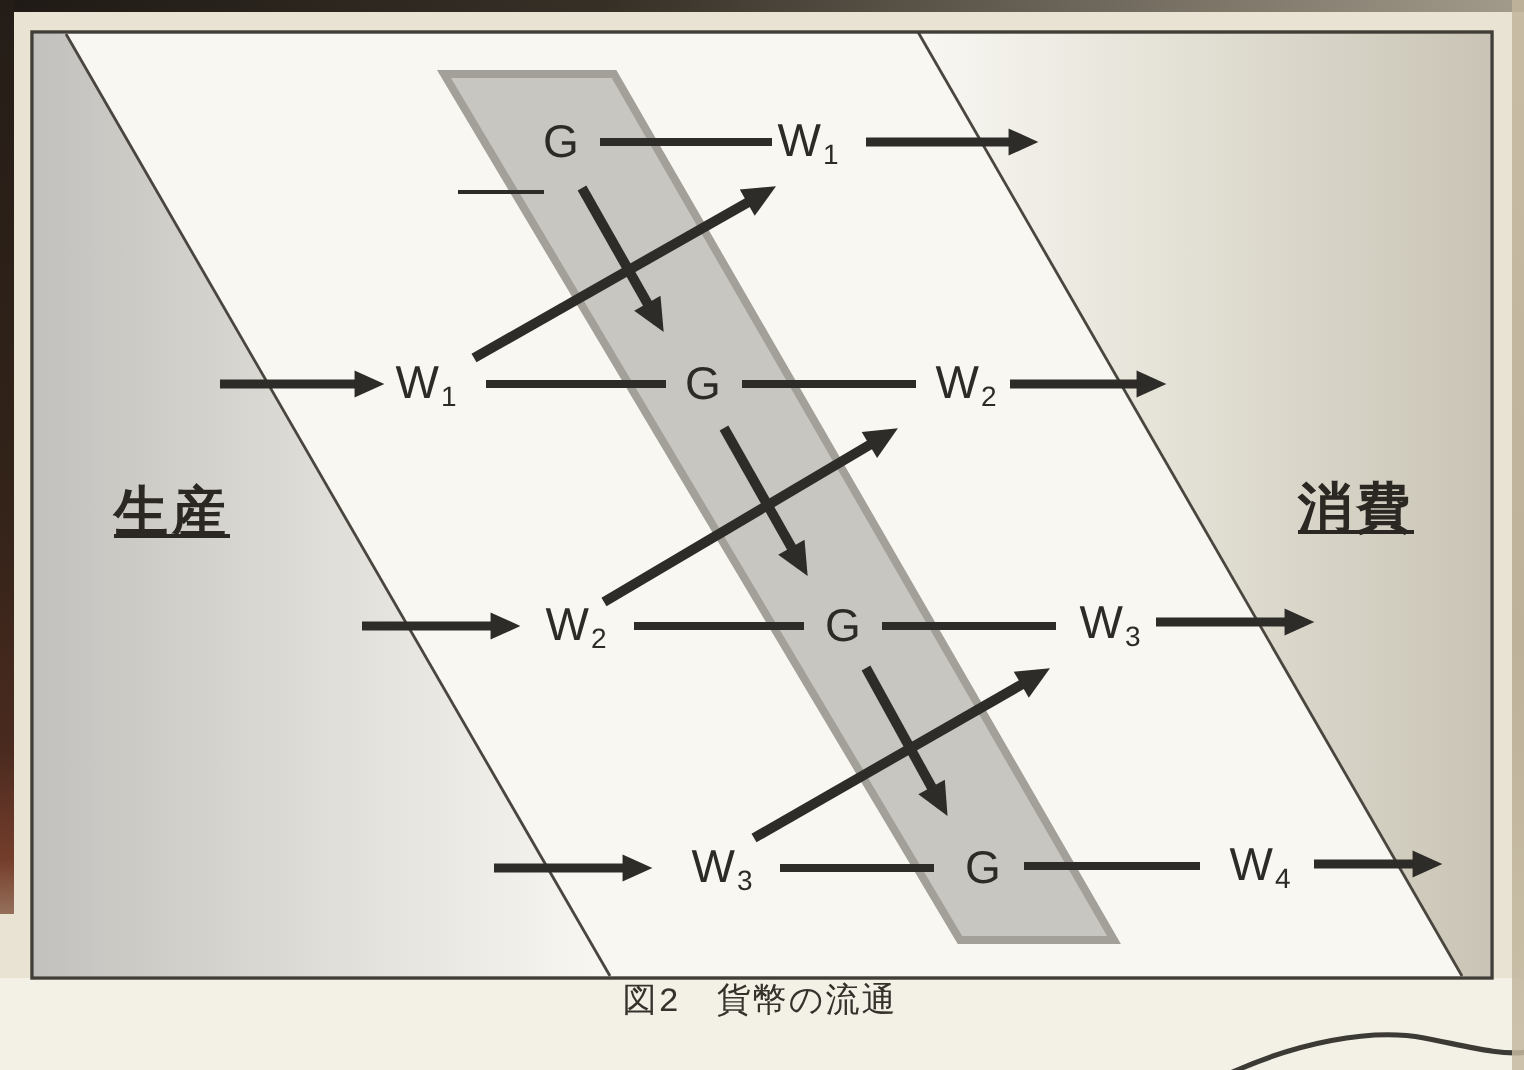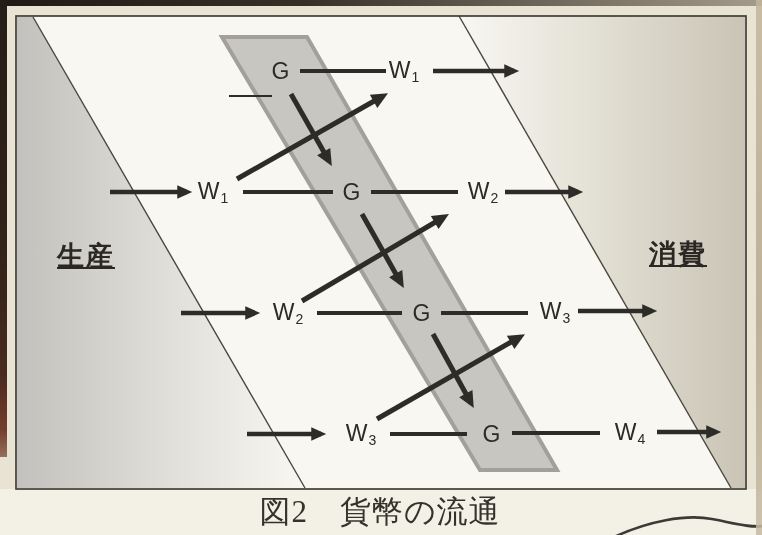--- a/index.html
+++ b/index.html
@@ -7,22 +7,22 @@
        font-family:"Liberation Sans",sans-serif;}
   #stage{position:relative;width:762px;height:535px;}
   #below-frame{position:absolute;left:0;top:489px;width:762px;height:46px;
        background:#f3f0e6;}
   svg.gfx{position:absolute;left:0;top:0;}
   .lbl{position:absolute;transform:translate(-50%,-50%);
        color:#2d2b27;font-size:23px;letter-spacing:1px;white-space:nowrap;}
   .lbl sub{font-size:14px;vertical-align:-4px;letter-spacing:0;}
   .jp{font-weight:bold;font-size:27px;color:#2b2824;letter-spacing:2px;text-decoration:underline;}
   .band-jp{font-weight:bold;font-size:25px;color:#2b2824;letter-spacing:1px;}
-  #caption{position:absolute;left:380px;top:512px;transform:translate(-50%,-50%);
-       font-family:Liberation Serif, serif;font-size:31px;color:#35322c;
+  #caption{position:absolute;left:380px;top:500px;transform:translate(-50%,-50%);
+       font-family:Liberation Mono, monospace;font-size:17px;color:#35322c;
        letter-spacing:1px;white-space:nowrap;}
   .edge{position:absolute;pointer-events:none;}
   #edge-top{left:0;top:0;width:762px;height:6px;
        background:linear-gradient(90deg,#1f1a15,#373027 40%,#6e675b 72%,#a39b8b);}
   #edge-left{left:0;top:0;width:7px;height:457px;
        background:linear-gradient(180deg,#241d17,#332319 55%,#4a2a1f 82%,#743d2b 94%,#95705a);}
   #edge-right{right:0;top:0;width:6px;height:535px;
        background:linear-gradient(180deg,#c2b59c,#b5a88e 60%,#c6baa2);opacity:.85;}
 </style>
 </head>

